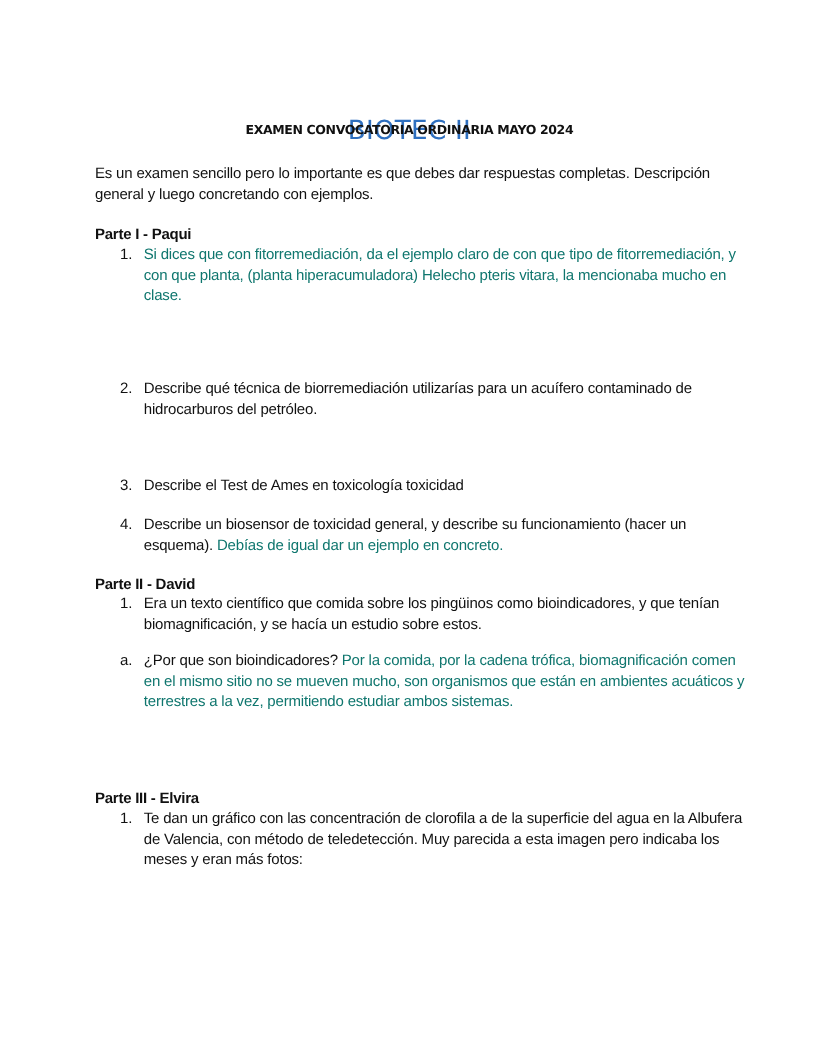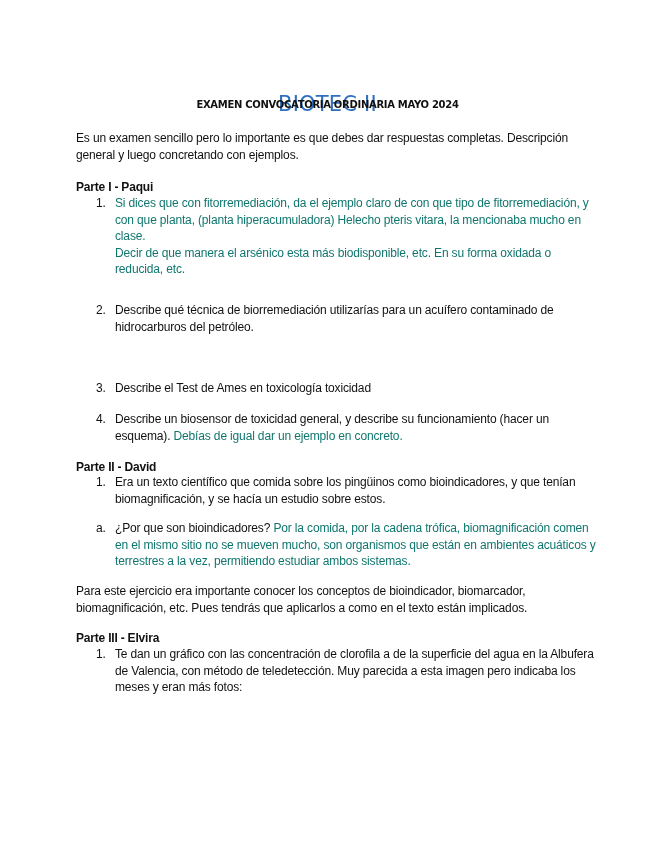--- a/index.html
+++ b/index.html
@@ -22,21 +22,20 @@
   <div class="subtitle">EXAMEN CONVOCATORIA ORDINARIA MAYO 2024</div>
 
   <div class="para" style="top:130px;">Es un examen sencillo pero lo importante es que debes dar respuestas completas. Descripción general y luego concretando con ejemplos.</div>
 
   <div class="heading" style="top:179px;">Parte I - Paqui</div>
 
   <div class="item" style="top:195px;">
     <span class="num">1.</span>
     <div class="body">
       <div class="blue">Si dices que con fitorremediación, da el ejemplo claro de con que tipo de fitorremediación, y con que planta, (planta hiperacumuladora) Helecho pteris vitara, la mencionaba mucho en clase.</div>
-      <div class="blue">Decir de que manera el arsénico esta más biodisponible, etc. En su forma oxidada o reducida, etc.</div>
     </div>
   </div>
 
   <div class="item" style="top:302px;">
     <span class="num">2.</span>
     <div class="body">
       <div>Describe qué técnica de biorremediación utilizarías para un acuífero contaminado de hidrocarburos del petróleo.</div>
     </div>
   </div>
 
@@ -65,21 +64,20 @@
   </div>
 
   <div class="item" style="top:520px;">
     <span class="num">a.</span>
     <div class="body">
       <span>¿Por que son bioindicadores?</span>
       <span class="blue">Por la comida, por la cadena trófica, biomagnificación comen en el mismo sitio no se mueven mucho, son organismos que están en ambientes acuáticos y terrestres a la vez, permitiendo estudiar ambos sistemas.</span>
     </div>
   </div>
 
-  <div class="para" style="top:583px;">Para este ejercicio era importante conocer los conceptos de bioindicador, biomarcador, biomagnificación, etc. Pues tendrás que aplicarlos a como en el texto están implicados.</div>
 
   <div class="heading" style="top:630px;">Parte III - Elvira</div>
 
   <div class="item" style="top:646px;">
     <span class="num">1.</span>
     <div class="body">
       <div>Te dan un gráfico con las concentración de clorofila a de la superficie del agua en la Albufera de Valencia, con método de teledetección. Muy parecida a esta imagen pero indicaba los meses y eran más fotos:</div>
     </div>
   </div>
 </div>

